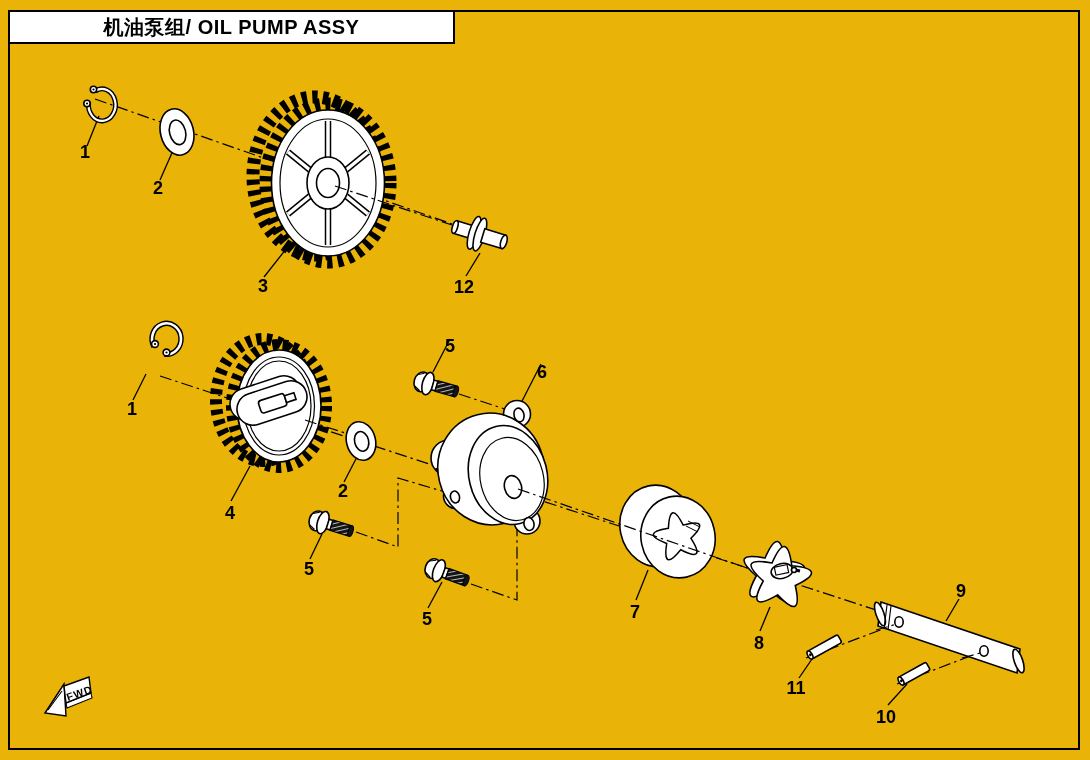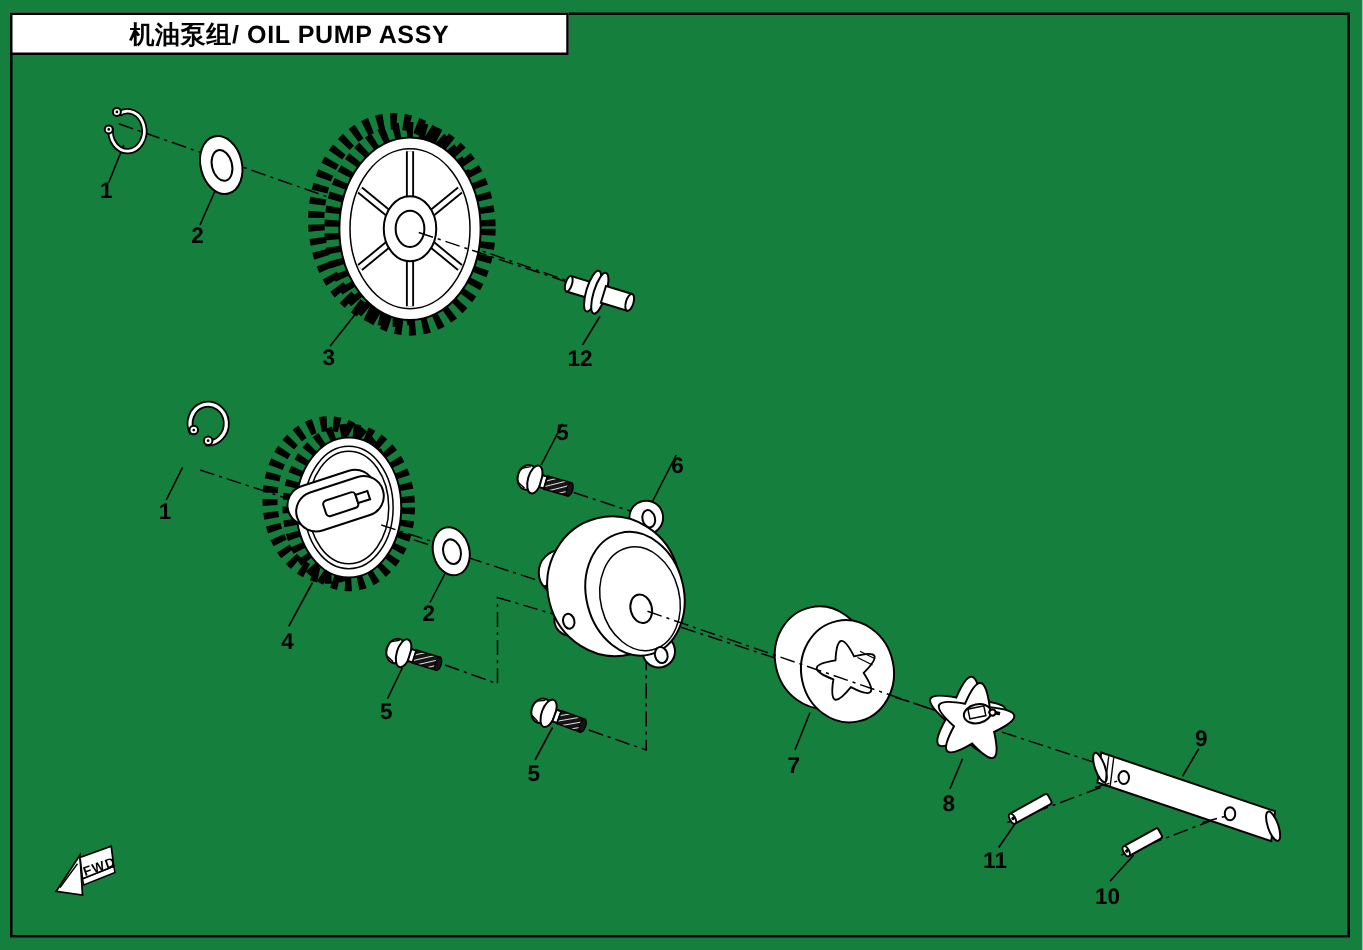--- a/index.html
+++ b/index.html
@@ -1,16 +1,16 @@
 <!DOCTYPE html>
 <html><head>
 <meta charset="utf-8">
 <style>
   html,body{margin:0;padding:0;background:#fff;}
-  .page{position:relative;width:1090px;height:760px;background:#15803d;overflow:hidden;
+  .page{position:relative;width:1090px;height:760px;background:#eab308;overflow:hidden;
         font-family:"Liberation Sans",sans-serif;}
   .outer-border{position:absolute;left:8px;top:10px;width:1068px;height:736px;
         border:2px solid #000;}
   .title-box{position:absolute;left:8px;top:10px;width:443px;height:30px;
         border:2px solid #000;background:#fff;display:flex;align-items:center;justify-content:center;}
   .title-box span{font-size:20px;font-weight:bold;color:#000;letter-spacing:0.5px;}
   svg{position:absolute;left:0;top:0;}
   svg text.callout{font-family:"Liberation Sans",sans-serif;font-weight:bold;
         font-size:18px;fill:#000;text-anchor:middle;}
   svg text.fwd{font-family:"Liberation Sans",sans-serif;font-weight:bold;

